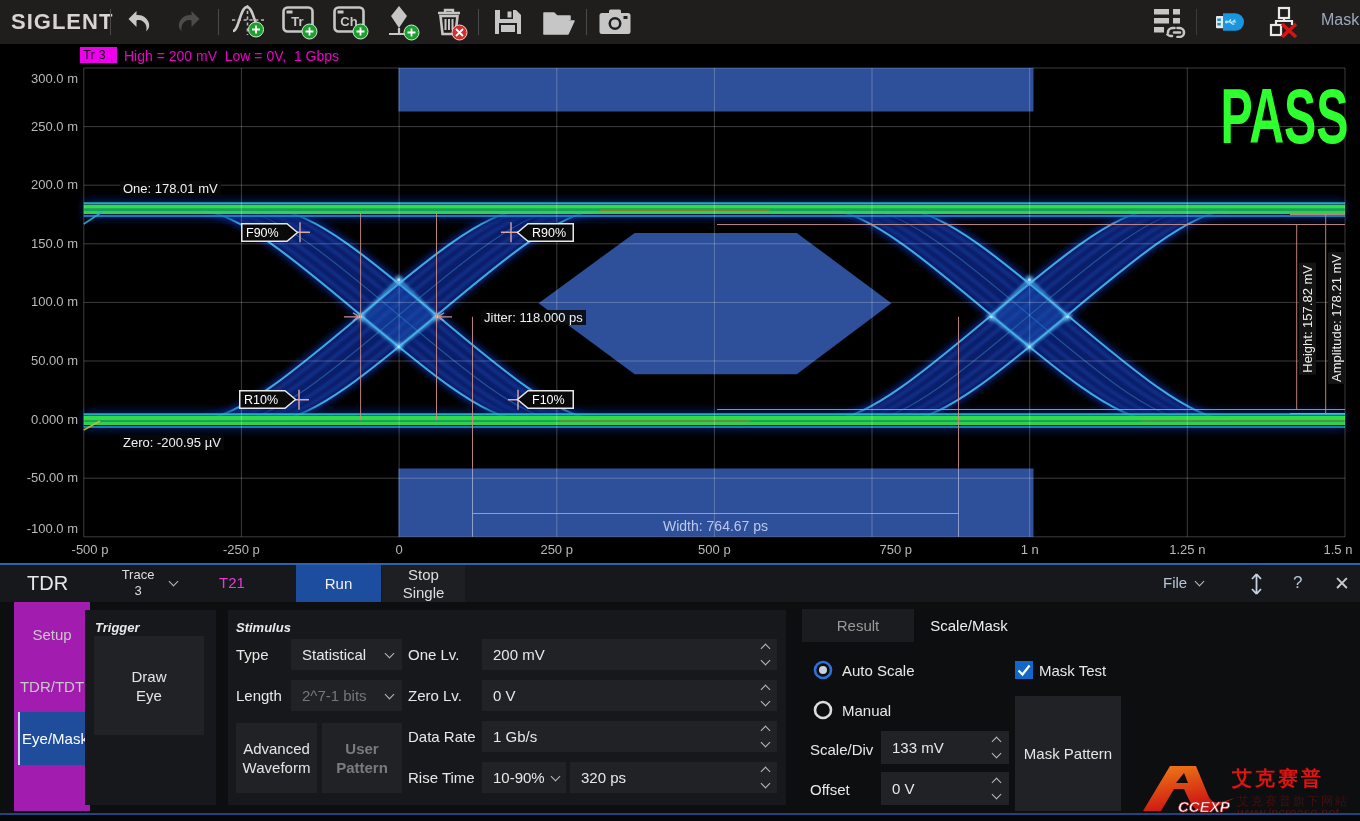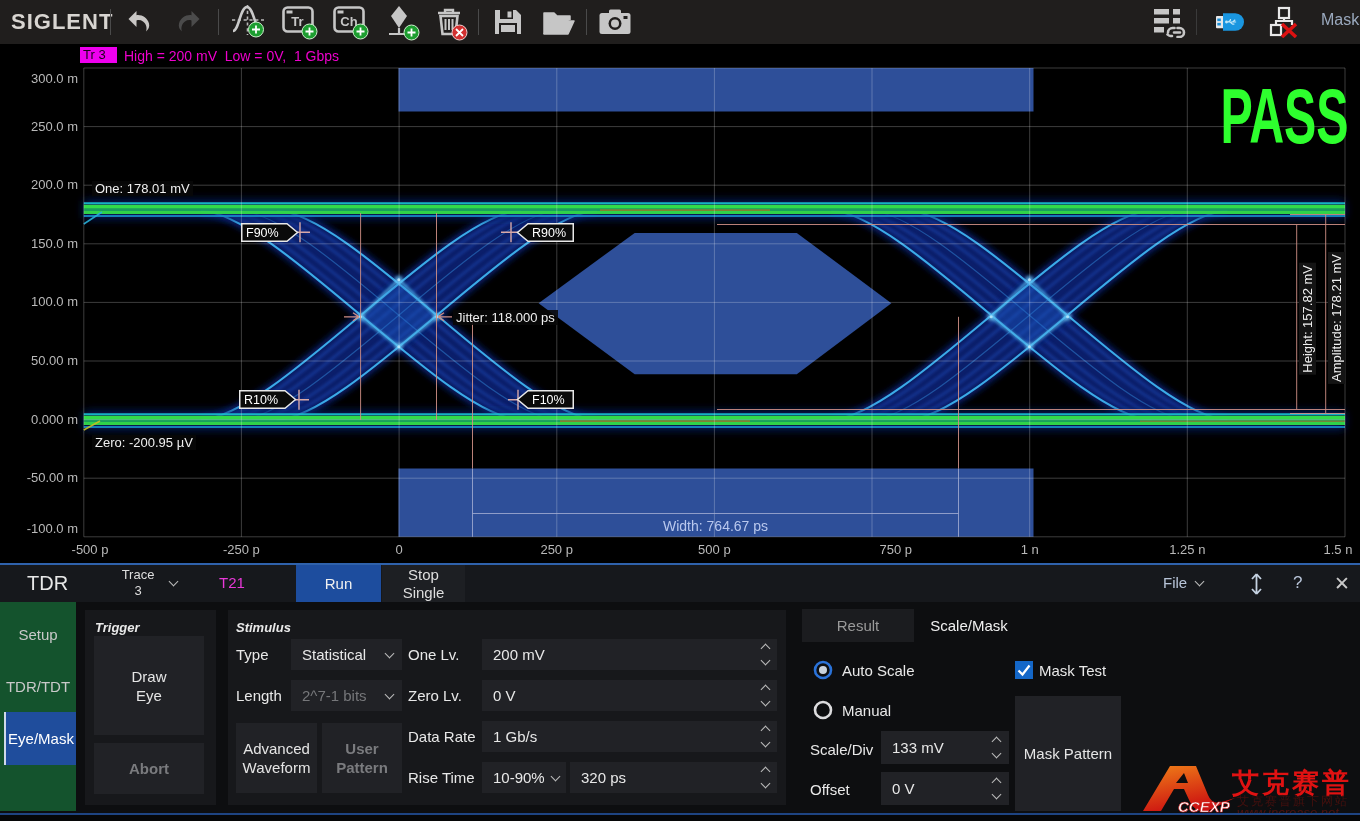--- a/index.html
+++ b/index.html
@@ -5,27 +5,27 @@
   html,body{margin:0;padding:0;background:#000;}
   body{width:1360px;height:821px;overflow:hidden;font-family:"Liberation Sans",sans-serif;position:relative;}
   .abs{position:absolute;}
   
   #toolbar{position:absolute;left:0;top:0;width:1360px;height:44px;background:#201e1d;}
   #toolbar .sep{position:absolute;top:9px;width:1px;height:26px;background:#4a4a4a;}
   .logo{position:absolute;left:11px;top:9px;color:#d8d5d1;font-weight:bold;font-size:22px;letter-spacing:.5px;letter-spacing:1px;}
   
   #graph{position:absolute;left:0;top:44px;width:1360px;height:519px;background:#000;}
   .glabel{position:absolute;color:#b9b9b9;font-size:13px;white-space:nowrap;}
-  .mlabel{position:absolute;color:#f0f0f0;font-size:13px;white-space:nowrap;background:rgba(8,8,8,.88);padding:0 3px;line-height:15px;}
+  .mlabel{position:absolute;color:#f0f0f0;font-size:13px;white-space:nowrap;background:rgba(8,8,8,.88);padding:0 3px;line-height:15px;margin-left:28px;}
   #pass{position:absolute;right:11px;top:30px;color:#2eff2e;font-size:78px;font-weight:bold;line-height:84px;transform:scaleX(0.62);transform-origin:100% 50%;}
   .vlabel{position:absolute;color:#f0f0f0;font-size:13px;white-space:nowrap;background:#141414;padding:2px 1px;writing-mode:vertical-rl;transform:rotate(180deg);}
   
   #panel{position:absolute;left:0;top:563px;width:1360px;height:258px;background:#0d0e10;border-top:2px solid #2f62ac;box-sizing:border-box;}
   #menubar{position:absolute;left:0;top:0;width:1360px;height:37px;background:#16181c;color:#e2e2e2;}
-  #sidebar{position:absolute;left:0;top:37px;width:76px;height:209px;background:#14532d;}
+  #sidebar{position:absolute;left:14px;top:37px;width:76px;height:209px;background:#a21caf;}
   .sbtab{position:absolute;left:0;width:76px;color:#c9c9c9;font-size:15px;text-align:center;}
   .group{position:absolute;background:#17181b;}
   .gtitle{position:absolute;color:#e9e9e9;font-size:13px;font-weight:bold;font-style:italic;}
   .btn{position:absolute;background:#212226;color:#e5e5e5;font-size:15px;display:flex;align-items:center;justify-content:center;text-align:center;line-height:19px;}
   .btn.dis{color:#7a7b7e;font-weight:bold;}
   .lbl{position:absolute;color:#e8e8e8;font-size:15px;white-space:nowrap;}
   .field{position:absolute;background:#212226;color:#e8e8e8;font-size:15px;line-height:31px;white-space:nowrap;}
   .field .txt{margin-left:11px;}
   .field.dis{color:#76777a;}
   .cv{position:absolute;width:7px;height:7px;border-right:1.7px solid #bcbcbc;border-bottom:1.7px solid #bcbcbc;box-sizing:border-box;}
@@ -272,21 +272,20 @@
 <div class="abs" style="left:1334px;top:7px;color:#c9c9c9;font-size:19px;font-weight:300">✕</div>
 </div>
 <div id="sidebar">
 <div class="sbtab" style="top:24px">Setup</div>
 <div class="sbtab" style="top:76px">TDR/TDT</div>
 <div class="sbtab" style="top:110px;left:4px;width:72px;height:53px;background:#1f4d9c;color:#fff;line-height:53px;border-left:2px solid #cfd8e8;box-sizing:border-box;font-size:15px">Eye/Mask</div>
 </div>
 <div class="group" style="left:85px;top:45px;width:131px;height:195px"></div>
 <div class="gtitle" style="left:95px;top:55px">Trigger</div>
 <div class="btn" style="left:94px;top:71px;width:110px;height:99px">Draw<br>Eye</div>
-<div class="btn dis" style="left:94px;top:178px;width:110px;height:51px">Abort</div>
 <div class="group" style="left:228px;top:45px;width:558px;height:195px"></div>
 <div class="gtitle" style="left:236px;top:55px">Stimulus</div>
 <div class="lbl" style="left:236px;top:81px">Type</div>
 <div class="field" style="left:291px;top:74px;width:111px;height:31px"><span class="txt">Statistical</span><span class="cv dn" style="right:9px;left:auto;top:11px"></span></div>
 <div class="lbl" style="left:408px;top:81px">One Lv.</div>
 <div class="field" style="left:482px;top:74px;width:295px;height:31px"><span class="txt">200 mV</span><div class="cv up" style="left:280px;top:6px"></div><div class="cv dn" style="left:280px;top:18px"></div></div>
 <div class="lbl" style="left:236px;top:122px">Length</div>
 <div class="field dis" style="left:291px;top:115px;width:111px;height:31px"><span class="txt">2^7-1 bits</span><span class="cv dn" style="right:9px;left:auto;top:11px"></span></div>
 <div class="lbl" style="left:408px;top:122px">Zero Lv.</div>
 <div class="field" style="left:482px;top:115px;width:295px;height:31px"><span class="txt">0 V</span><div class="cv up" style="left:280px;top:6px"></div><div class="cv dn" style="left:280px;top:18px"></div></div>
@@ -321,18 +320,18 @@
 <svg class="abs" style="left:1140px;top:198px" width="110" height="52" viewBox="0 0 110 52">
 <defs>
         <linearGradient id="lg1" x1="0" y1="0" x2="0.4" y2="1">
 <stop offset="0" stop-color="#f08018"></stop>
           <stop offset="1" stop-color="#cc1111"></stop>
         </linearGradient>
       </defs>
 <path d="M30 3 H56 L68 32 Q72 42 82 39 L95 35 L69 47 Q56 51 50 39 L44 26 H34 L21 48 H3 Z M44 10 L36 20 H48 Z" fill="url(#lg1)"></path>
 <text x="38" y="49" font-family="Liberation Sans" font-size="15" font-weight="bold" font-style="italic" fill="#fff" stroke="#cc2020" stroke-width="0.6">CCEXP</text>
     </svg>
-<div class="abs" style="left:1232px;top:200px;color:#e01212;font-size:27px;font-weight:bold;letter-spacing:3px">艾克赛普</div>
+<div class="abs" style="left:1232px;top:200px;color:#e01212;font-size:20px;font-weight:bold;letter-spacing:3px">艾克赛普</div>
 <div class="abs" style="left:1237px;top:228px;color:#44100e;font-size:12px;letter-spacing:2px">艾克赛普旗下网站</div>
 <div class="abs" style="left:1237px;top:240px;color:#501210;font-size:13px;font-style:italic">www.increase.net</div>
 <div class="abs" style="left:0;top:248px;width:1360px;height:2px;background:#1e4482"></div>
 <div class="abs" style="left:0;top:250px;width:1360px;height:6px;background:#060708"></div>
 </div>
 
 </body></html>

